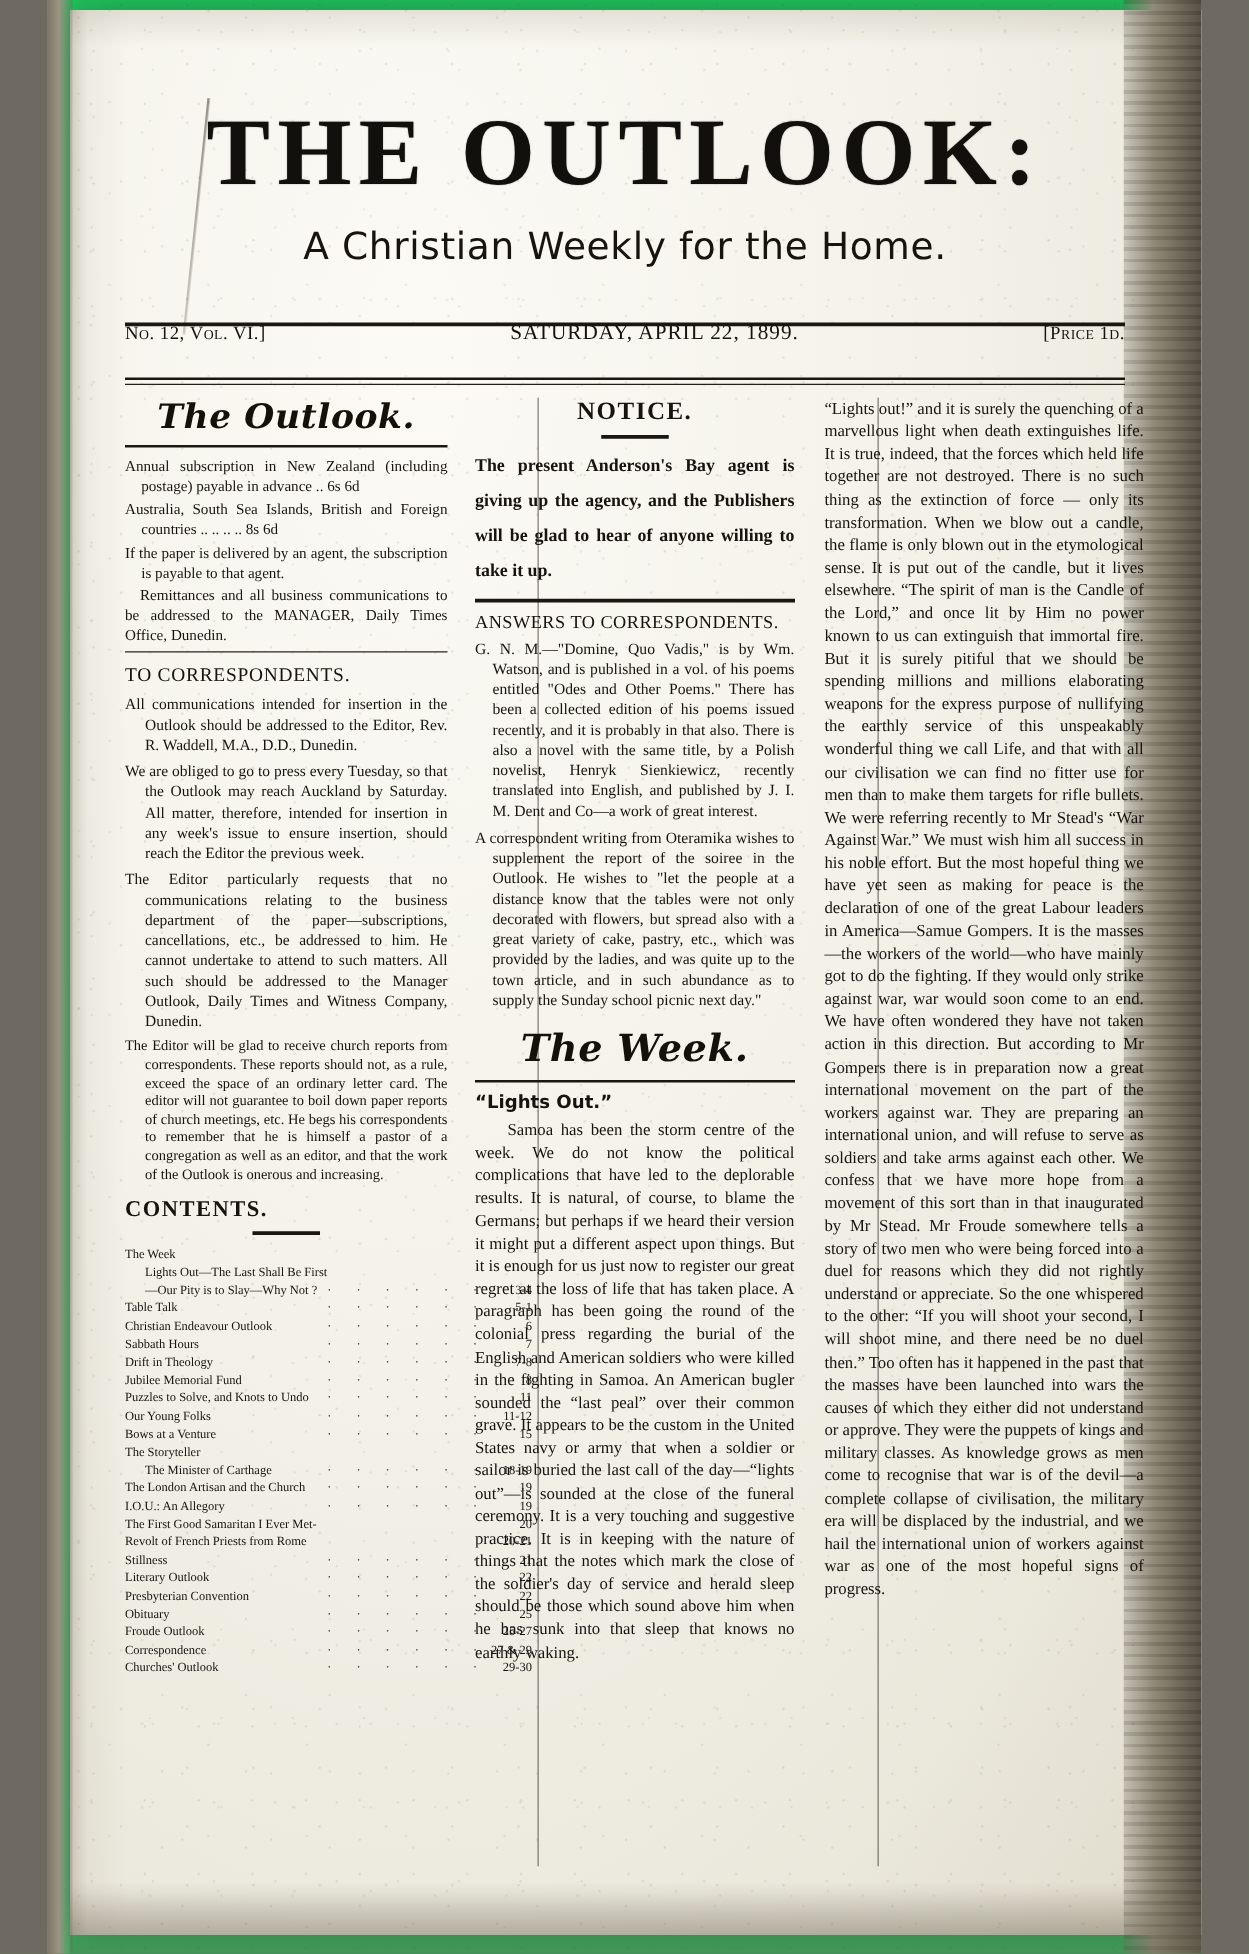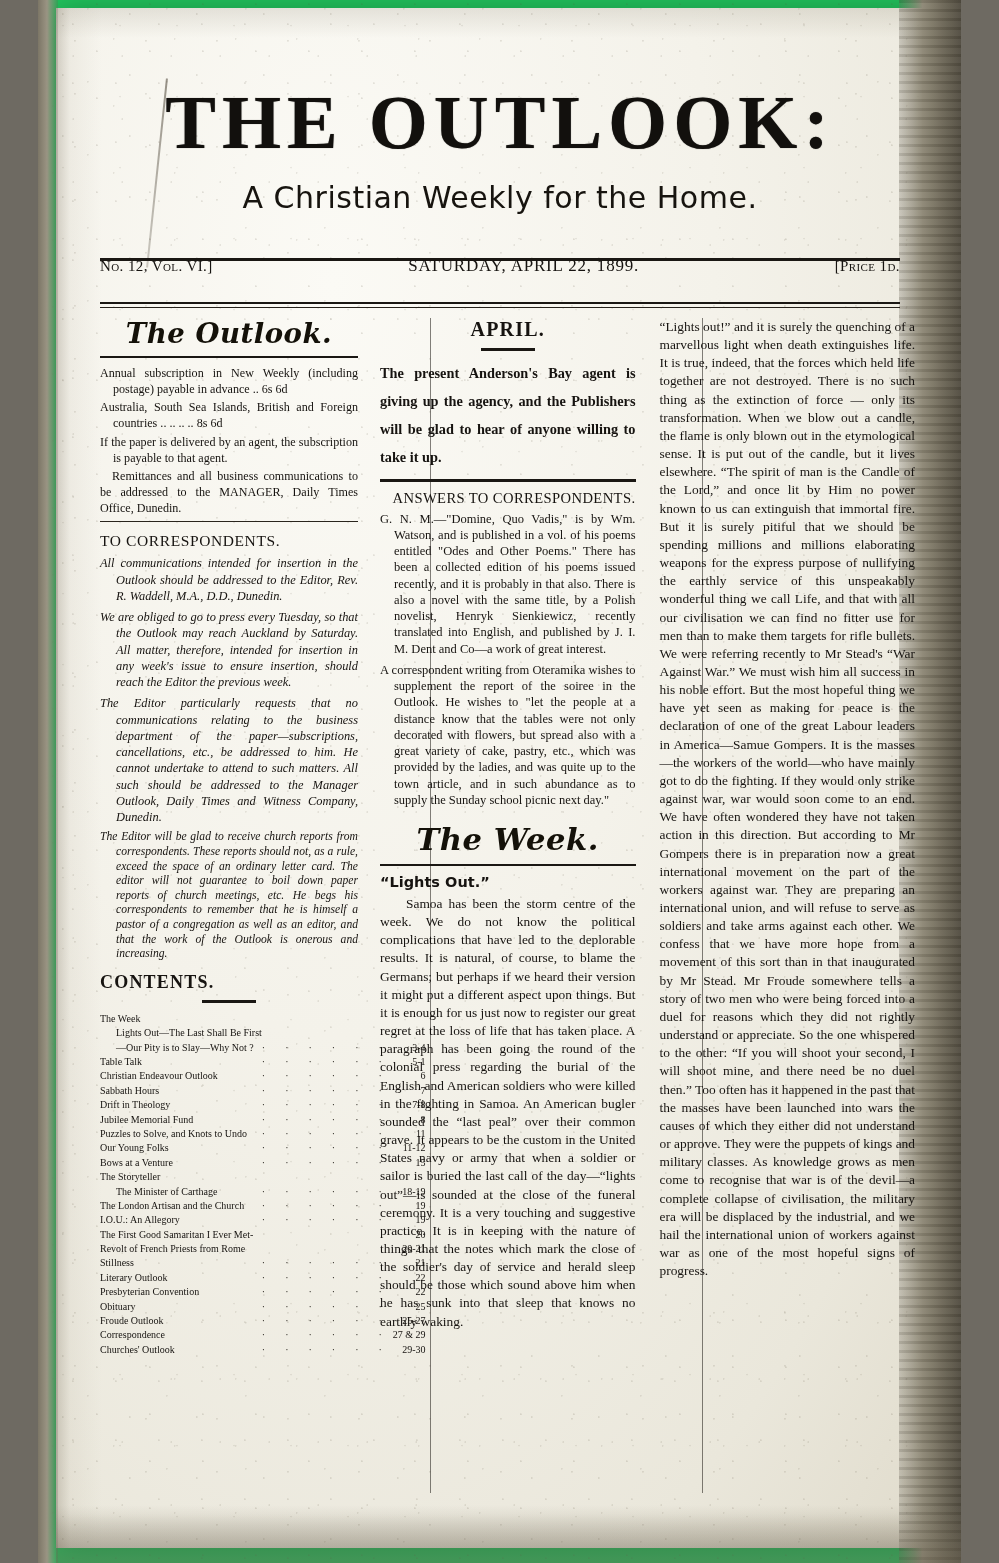--- a/index.html
+++ b/index.html
@@ -149,42 +149,42 @@
     font-size: 15.5px;
     letter-spacing: .6px;
     margin: 10px 0 5px;
   }
   .sec-head.contents { font-weight: bold; font-size: 18px; letter-spacing: 1.2px; }
   .mini-rule { width: 54px; height: 3px; background: #1a1713; margin: 7px auto 9px; }
   .thinline { height: 1px; background: #2a251d; margin: 5px 0 7px; }
   .dblline { height: 3px; background: #1a1713; margin: 7px 0 8px; border-bottom: 0; }
 
   .notes { font-size: 12.4px; line-height: 1.31; text-align: justify; }
-  .notes p { margin: 0 0 5px; padding-left: 16px; text-indent: -16px; font-style: italic; }
+  .notes p { margin: 0 0 5px; padding-left: 16px; text-indent: -16px; }
 
   
   .toc { font-size: 10px; line-height: 1.44; width: 100%; border-collapse: collapse; }
   .toc td { vertical-align: bottom; padding: 0; white-space: nowrap; }
   .toc td.lbl { text-align: left; }
   .toc td.lead { width: 100%; overflow: hidden; }
   .toc td.lead span { display: block; letter-spacing: 5px; color: #1d1913; }
   .toc td.pg { text-align: right; padding-left: 6px; }
   .toc tr.nolead td.lead span { letter-spacing: 0; }
   .toc .indent { padding-left: 16px; }
 
   
   .notice-title {
     text-align: center; font-weight: bold; font-size: 20px; letter-spacing: 1.2px; margin: 0 0 0;
     font-family: "Liberation Serif", "DejaVu Serif", serif;
   }
   .notice-body {
     font-weight: bold; font-size: 14.3px; line-height: 1.95; text-align: justify;
     margin: 0;
   }
-  .atc-title { text-align: right; font-size: 14.6px; letter-spacing: .4px; margin: 8px 0 4px; }
+  .atc-title { text-align: left; font-size: 14.6px; letter-spacing: .4px; margin: 8px 0 4px; }
   .atc { font-size: 12.5px; line-height: 1.30; text-align: justify; }
   .atc p { margin: 0 0 5px; padding-left: 14px; text-indent: -14px; }
 
   .week-head { font-size: 30px; margin-top: 14px; }
   .art-sub {
     font-family: "DejaVu Sans", sans-serif;
     font-weight: bold; font-size: 14.5px; margin: 2px 0 5px;
   }
   .body { font-size: 13.4px; line-height: 1.355; text-align: justify; }
   .body p { margin: 0; text-indent: 26px; }
@@ -223,21 +223,21 @@
 
   <div class="cols">
     <div class="vrule vrule-a"></div>
     <div class="vrule vrule-b"></div>
 
     <div class="col col-1">
       <div class="blackletter">The Outlook.</div>
       <div class="hr-head"></div>
 
       <div class="subs">
-        <p class="hang">Annual subscription in New Weekly (including postage) payable in advance  ..  6s 6d</p>
+        <p class="hang">Annual subscription in New Zealand (including postage) payable in advance  ..  6s 6d</p>
         <p class="hang">Australia, South Sea Islands, British and Foreign countries  ..   ..   ..   ..  8s 6d</p>
         <p class="hang">If the paper is delivered by an agent, the subscription is payable to that agent.</p>
         <p style="text-indent:12px">Remittances and all business communications to be addressed to the MANAGER, Daily Times Office, Dunedin.</p>
       </div>
 
       <div class="thinline"></div>
       <div class="sec-head">TO CORRESPONDENTS.</div>
       <div class="notes">
         <p>All communications intended for insertion in the Outlook should be addressed to the Editor, Rev. R. Waddell, M.A., D.D., Dunedin.</p>
         <p>We are obliged to go to press every Tuesday, so that the Outlook may reach Auckland by Saturday. All matter, therefore, intended for insertion in any week's issue to ensure insertion, should reach the Editor the previous week.</p>
@@ -415,21 +415,21 @@
               <td class="lead">
                 <span>· · · · · ·</span>
               </td>
               <td class="pg">29-30</td>
             </tr>
           </tbody>
       </table>
     </div>
 
     <div class="col col-2">
-      <div class="notice-title">APRIL.</div>
+      <div class="notice-title">NOTICE.</div>
       <div class="mini-rule"></div>
       <p class="notice-body">The present Anderson's Bay agent is giving up the agency, and the Publishers will be glad to hear of anyone willing to take it up.</p>
       <div class="dblline"></div>
 
       <div class="atc-title">ANSWERS TO CORRESPONDENTS.</div>
       <div class="atc">
         <p>G. N. M.—"Domine, Quo Vadis," is by Wm. Watson, and is published in a vol. of his poems entitled "Odes and Other Poems." There has been a collected edition of his poems issued recently, and it is probably in that also. There is also a novel with the same title, by a Polish novelist, Henryk Sienkiewicz, recently translated into English, and published by J. I. M. Dent and Co—a work of great interest.</p>
         <p>A correspondent writing from Oteramika wishes to supplement the report of the soiree in the Outlook. He wishes to "let the people at a distance know that the tables were not only decorated with flowers, but spread also with a great variety of cake, pastry, etc., which was provided by the ladies, and was quite up to the town article, and in such abundance as to supply the Sunday school picnic next day."</p>
       </div>
 

